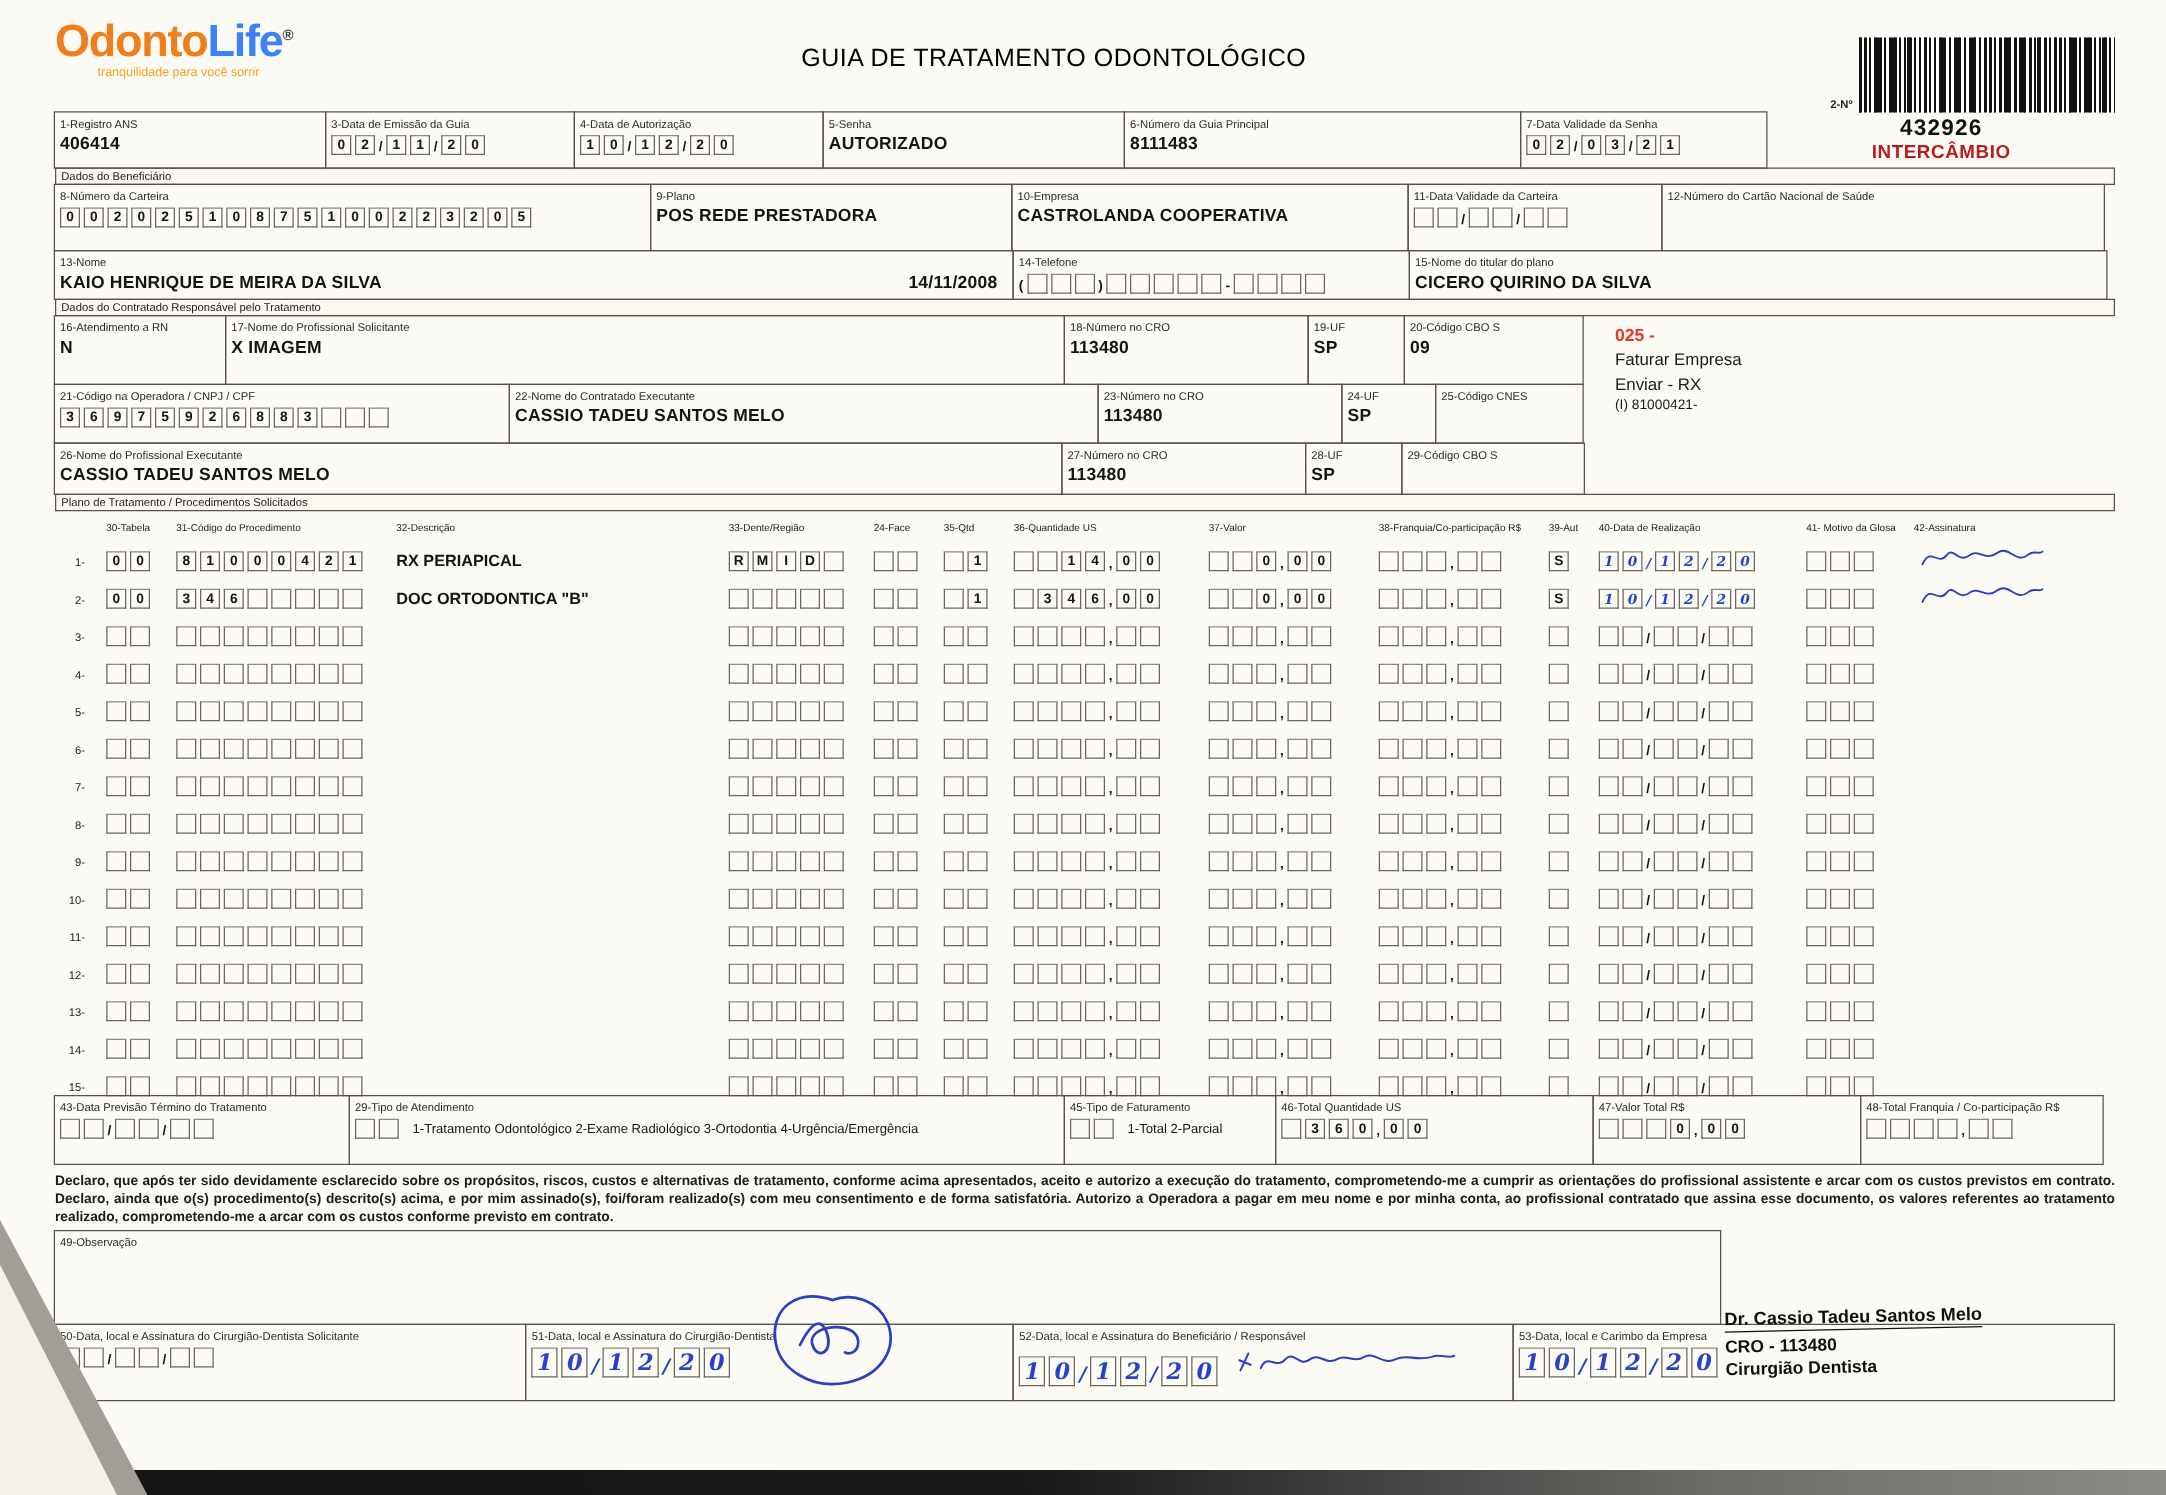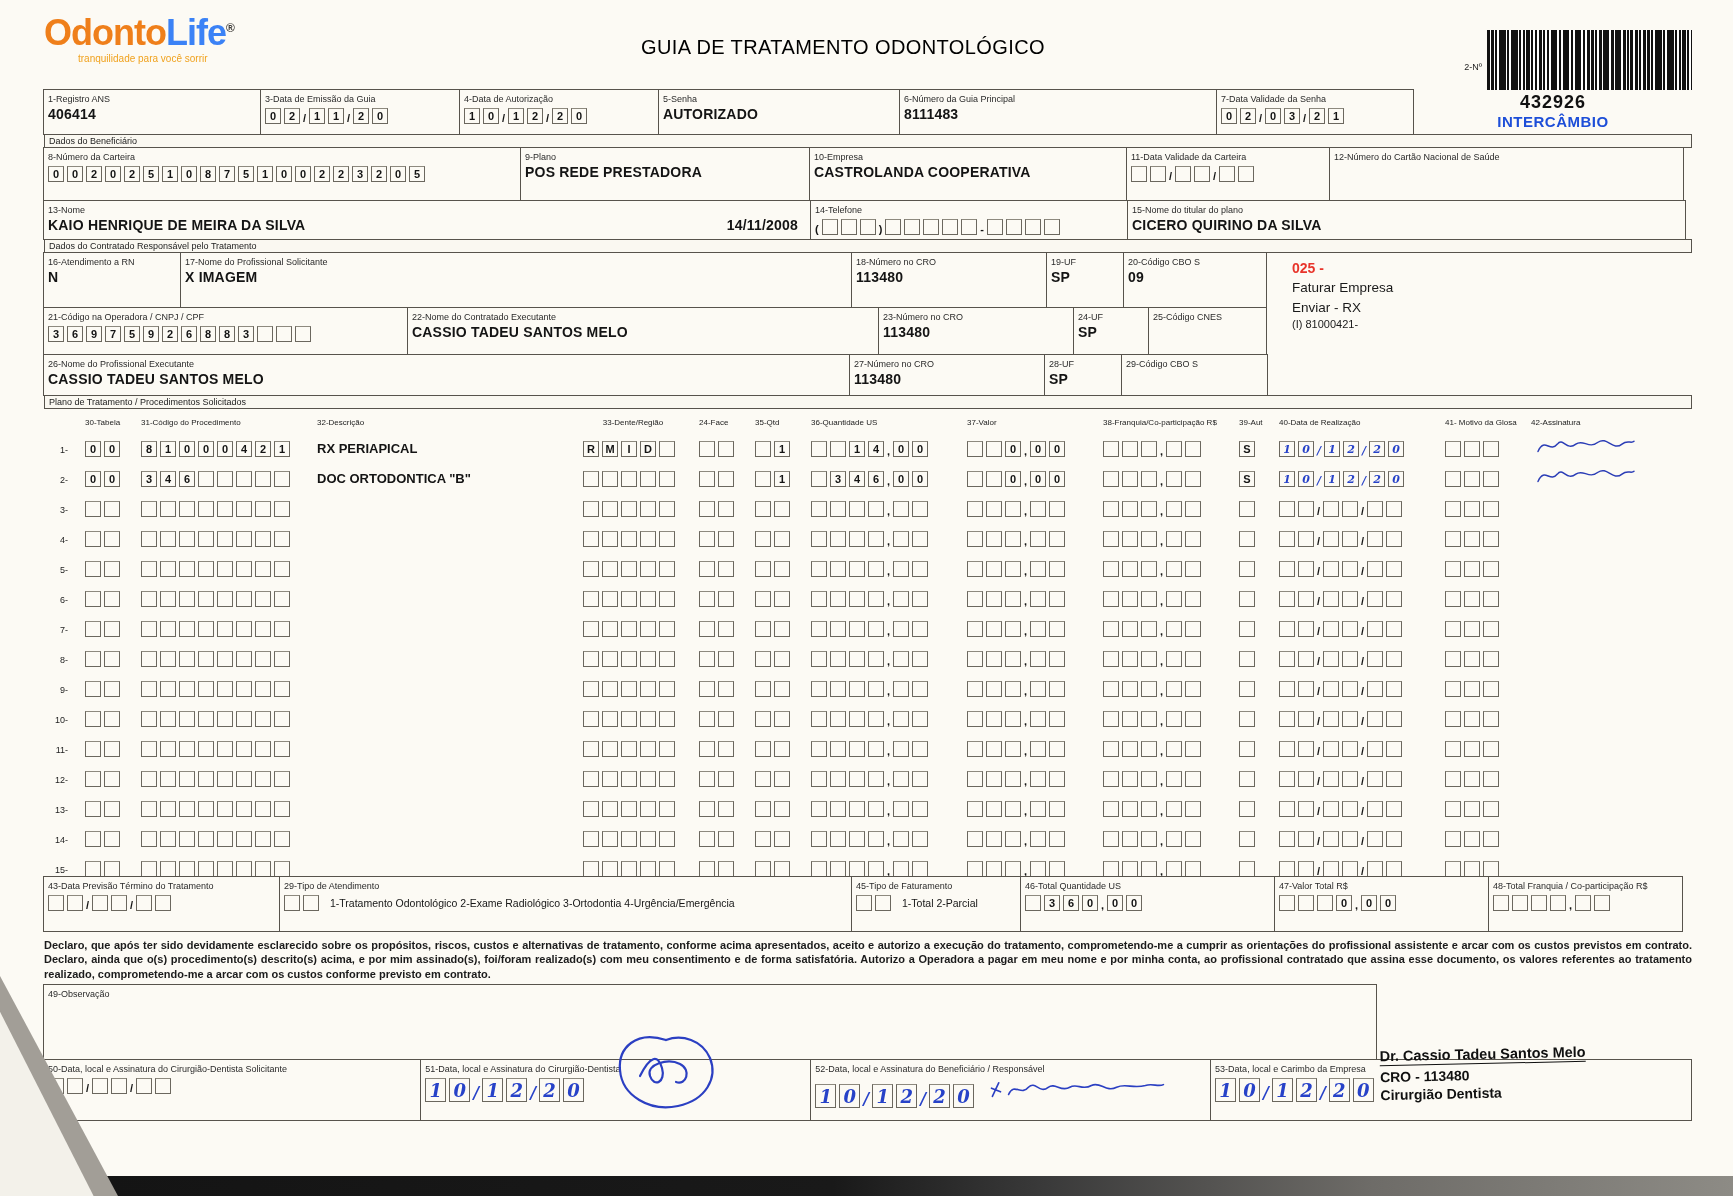--- a/index.html
+++ b/index.html
@@ -18,21 +18,21 @@
   
   .hdr{display:flex;height:82px;}
   .logo{width:250px;}
   .logo-line{font-size:36px;font-weight:bold;letter-spacing:-1px;line-height:40px;}
   .lg-o{color:#ef7f1a;}
   .lg-l{color:#3b82f6;}
   .lg-r{font-size:12px;color:#3d3b38;}
   .tagline{color:#f0a21e;font-size:10px;margin-left:34px;}
   .title{flex:1;text-align:center;font-size:20px;color:#000000;padding-top:28px;letter-spacing:.4px;}
   .bc-block{width:300px;display:flex;align-items:flex-end;justify-content:flex-end;padding-top:4px;}
-  .bc-label{font-size:9px;color:#222;margin:0 5px 18px 0;}
+  .bc-label{font-size:9px;color:#222;margin:0 5px 2px 0;font-weight:bold;}
   .barcode{width:205px;height:60px;background-color:#fff;
     background-image:
       repeating-linear-gradient(90deg,#111 0 2px,transparent 2px 4px),
       repeating-linear-gradient(90deg,#111 0 1px,transparent 1px 6px),
       repeating-linear-gradient(90deg,#111 0 3px,transparent 3px 13px);}
 
   
   .row{display:flex;position:relative;}
   .fb{position:relative;border:1px solid #57534c;margin-left:-1px;margin-top:-1px;
       padding:4px 4px;box-sizing:border-box;background:transparent;}
@@ -43,21 +43,21 @@
   .sec{border:1px solid #57534c;margin-top:-1px;padding:1px 4px;font-size:9px;color:#222;
        width:1648px;box-sizing:border-box;background:#faf8f1;}
 
   .rowA .fb{height:46px;} .rowB .fb{height:54px;} .rowC .fb{height:40px;}
   .rowD .fb{height:56px;} .rowE .fb{height:48px;} .rowF .fb{height:42px;}
   .rowG .fb{height:56px;} .obsrow .fb{height:76px;}
   .sigrow .fb{height:62px;overflow:visible;}
 
   .rowA-free{flex:1;display:flex;flex-direction:column;align-items:center;padding-top:2px;}
   .guide-num{font-size:18px;font-weight:bold;color:#111;letter-spacing:1px;}
-  .intercambio{font-size:15px;font-weight:bold;color:#1d4ed8;letter-spacing:.5px;}
+  .intercambio{font-size:15px;font-weight:bold;color:#b91c1c;letter-spacing:.5px;}
 
   
   .comb{display:inline-flex;align-items:flex-end;margin-top:2px;}
   .cc{width:16px;height:16px;margin-right:3px;border:1px solid #6b675e;border-top-color:#8d897e;
       display:inline-flex;align-items:flex-end;justify-content:center;
       font-size:11px;font-weight:bold;color:#141414;box-sizing:border-box;line-height:13px;}
   .sep{margin:0 3px 0 0;font-size:11px;font-weight:bold;align-self:flex-end;color:#141414;}
   .comb-lg .cc{width:21px;height:24px;font-size:16px;line-height:20px;}
   .comb-lg .sep{font-size:16px;}
   .hand .cc,.hand .sep{color:#2742c8;font-family:"DejaVu Serif",serif;font-style:italic;}
@@ -76,21 +76,21 @@
   .st2{font-size:14px;font-weight:bold;margin-top:3px;}
   .st3{font-size:14px;font-weight:bold;margin-top:2px;}
 
   
   #proc-table{width:1648px;margin-top:1px;}
   .proc-row{display:flex;gap:16px;height:30px;align-items:flex-end;}
   .hdr-row{height:17px;}
   .hcell{font-size:8px;white-space:nowrap;overflow:visible;color:#222;}
   .rn{width:24px;font-size:9px;color:#222;text-align:right;padding-right:1px;align-self:flex-end;line-height:14px;}
   .c-tabela{width:40px;} .c-codigo{width:160px;} .c-desc{width:250px;}
-  .c-dente{width:100px;text-align:center;} .c-face{width:40px;} .c-qtd{width:40px;}
+  .c-dente{width:100px;} .c-face{width:40px;} .c-qtd{width:40px;}
   .c-qus{width:140px;} .c-valor{width:120px;} .c-franq{width:120px;}
   .c-aut{width:24px;} .c-data{width:150px;} .c-glosa{width:70px;} .c-sig{width:130px;}
   .pcell{font-size:13px;font-weight:bold;color:#141414;white-space:nowrap;overflow:visible;line-height:16px;}
   .c-sig svg{display:block;}
 
   
   .decl{width:1648px;margin:6px 0 4px 0;font-size:11px;line-height:1.3;color:#1b1b1b;
         text-align:justify;font-weight:600;}
   .scribble-big{position:absolute;left:185px;top:-32px;z-index:10;}
   .sigline{display:flex;align-items:flex-end;gap:10px;}

